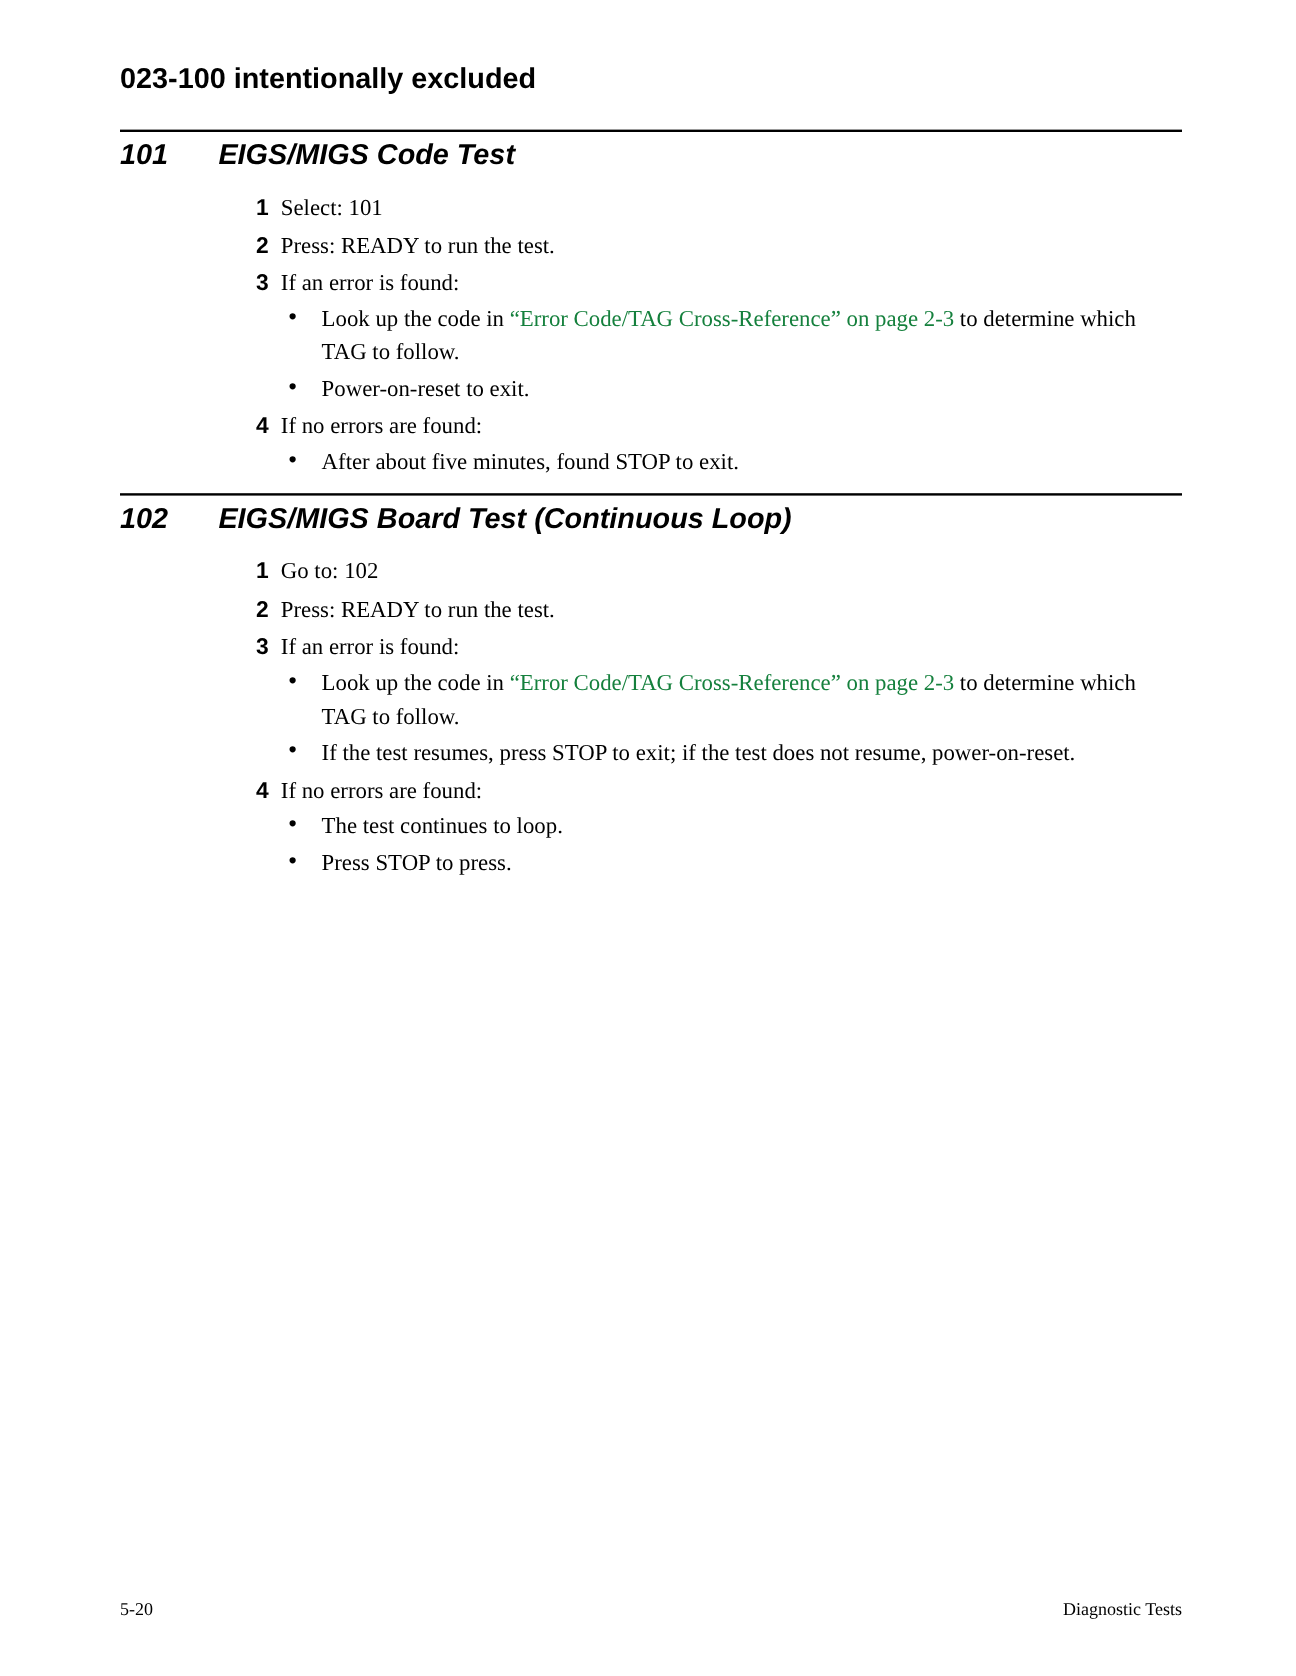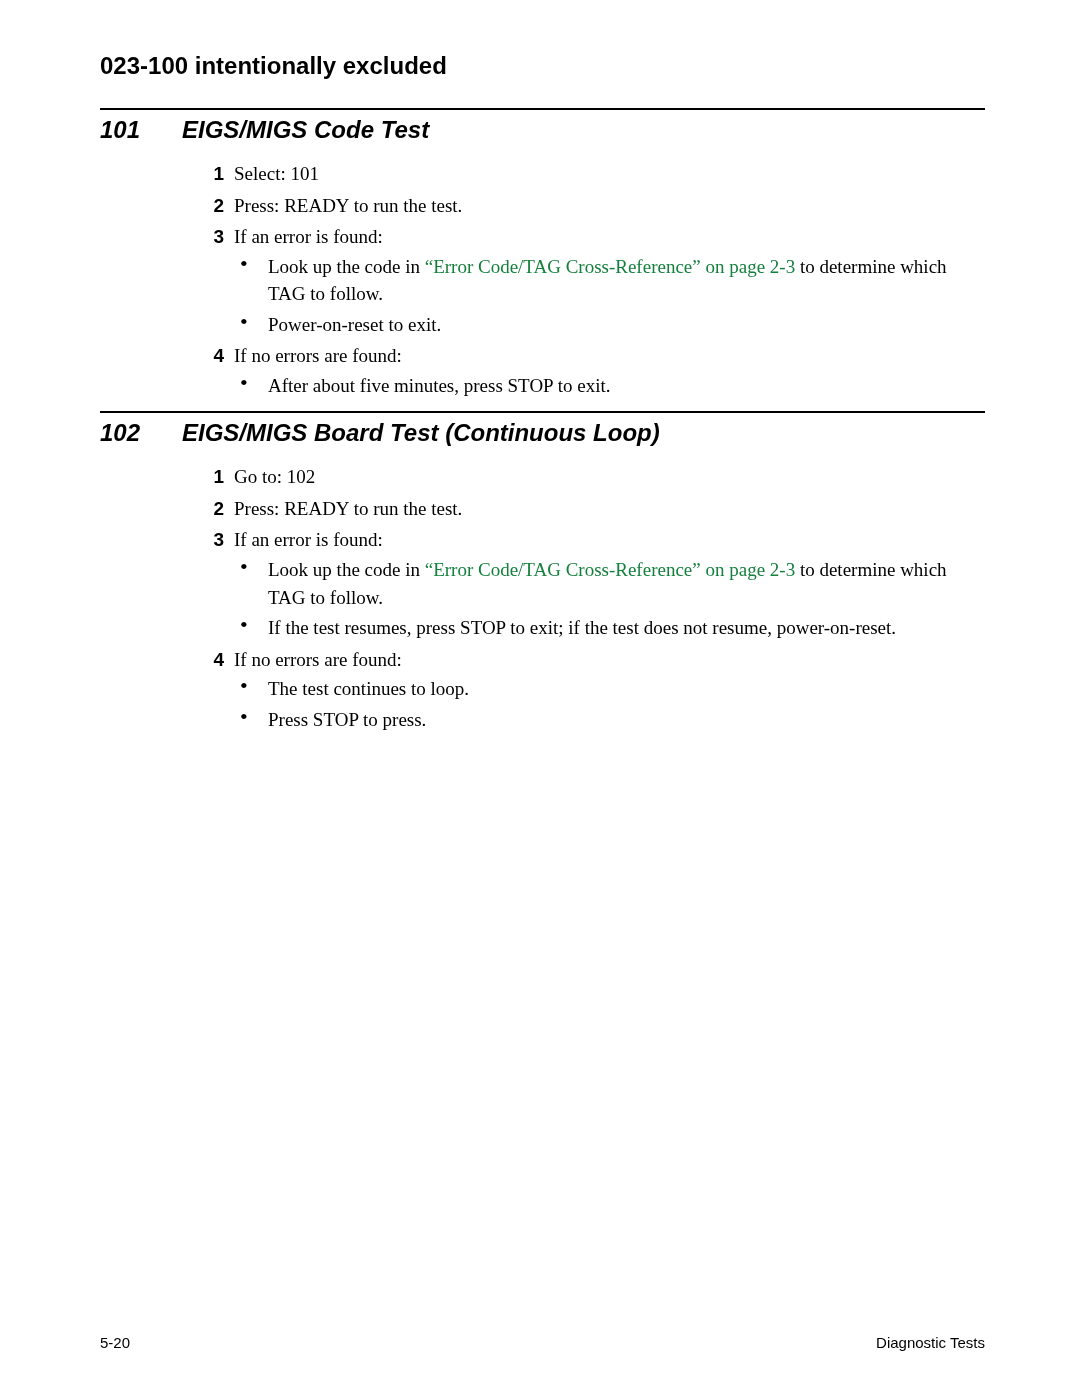--- a/index.html
+++ b/index.html
@@ -94,21 +94,21 @@
     color: #15803d;
   }
   .footer {
     position: absolute;
     bottom: 46px;
     left: 100px;
     right: 95px;
     display: flex;
     justify-content: space-between;
     font-size: 15px;
-    font-family: Liberation Sans, sans-serif;
+    font-family: Liberation Serif, serif;
   }
 </style>
 </head>
 <body>
 
 <div class="page">
 
   <div class="excluded sans-bold">023-100 intentionally excluded</div>
 
   <div class="sec">
@@ -133,21 +133,21 @@
             </li>
             <li>
               <span>Power-on-reset to exit.</span>
             </li>
           </ul>
         </li>
         <li>
           <span>If no errors are found:</span>
           <ul class="bullets">
             <li>
-              <span>After about five minutes, press STOP to exit.</span>
+              <span>After about five minutes, found STOP to exit.</span>
             </li>
           </ul>
         </li>
       </ol>
     </div>
   </div>
 
   <div class="sec">
     <hr class="sec-rule">
     <div class="sec-head sans-bold">

